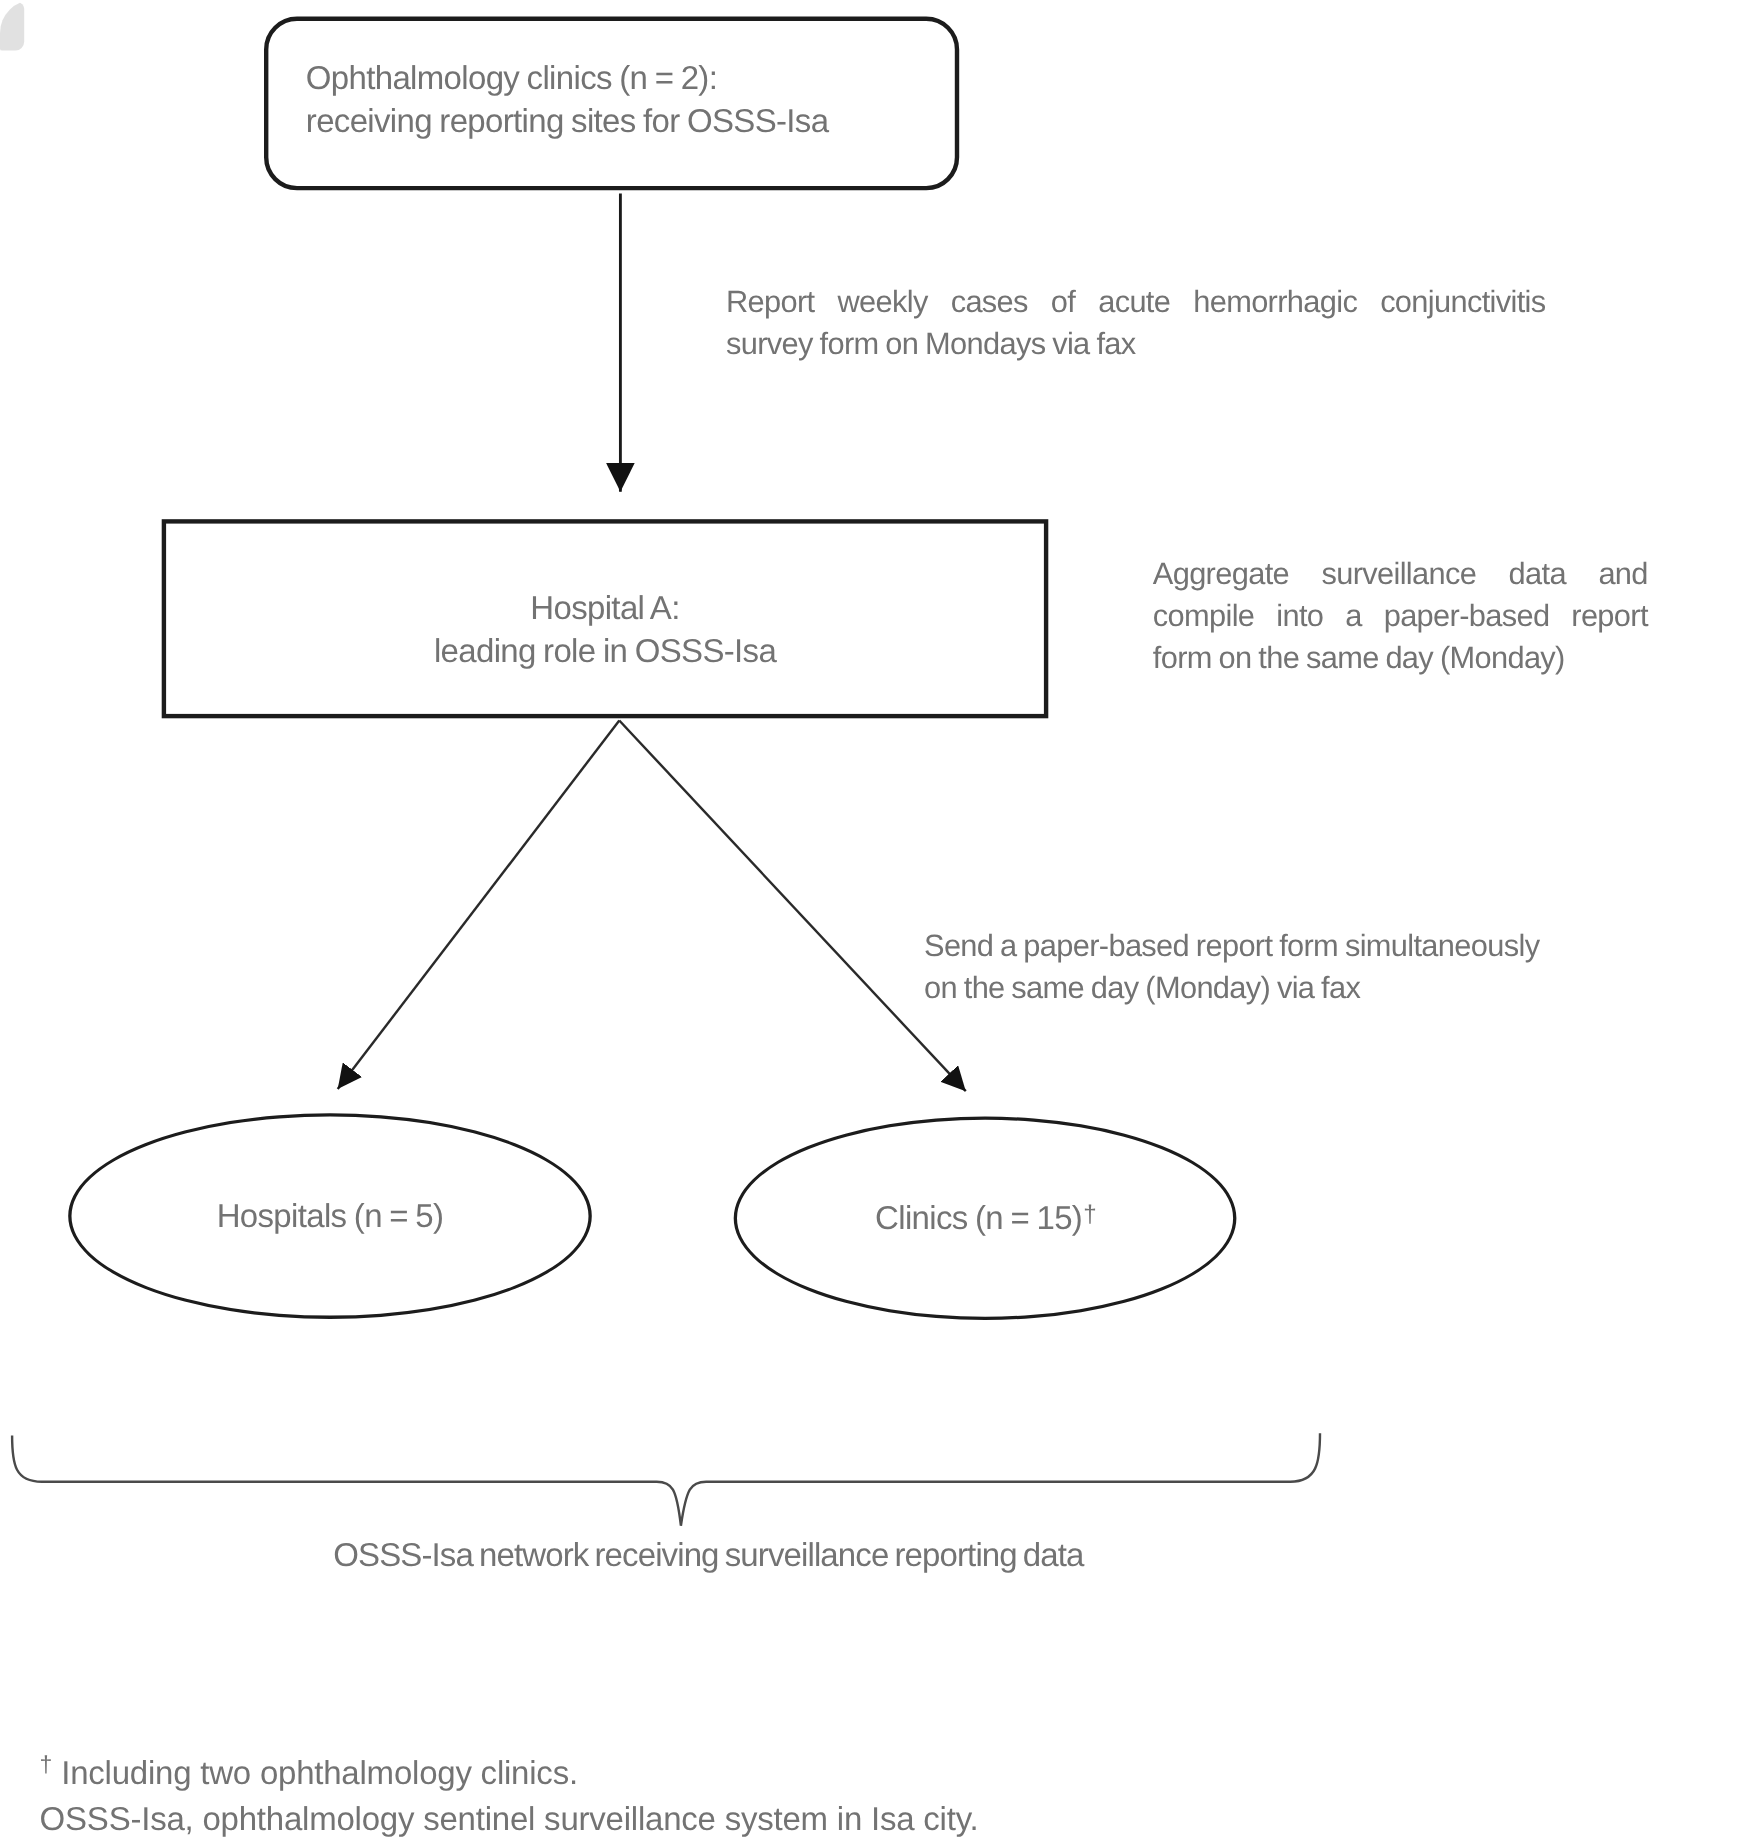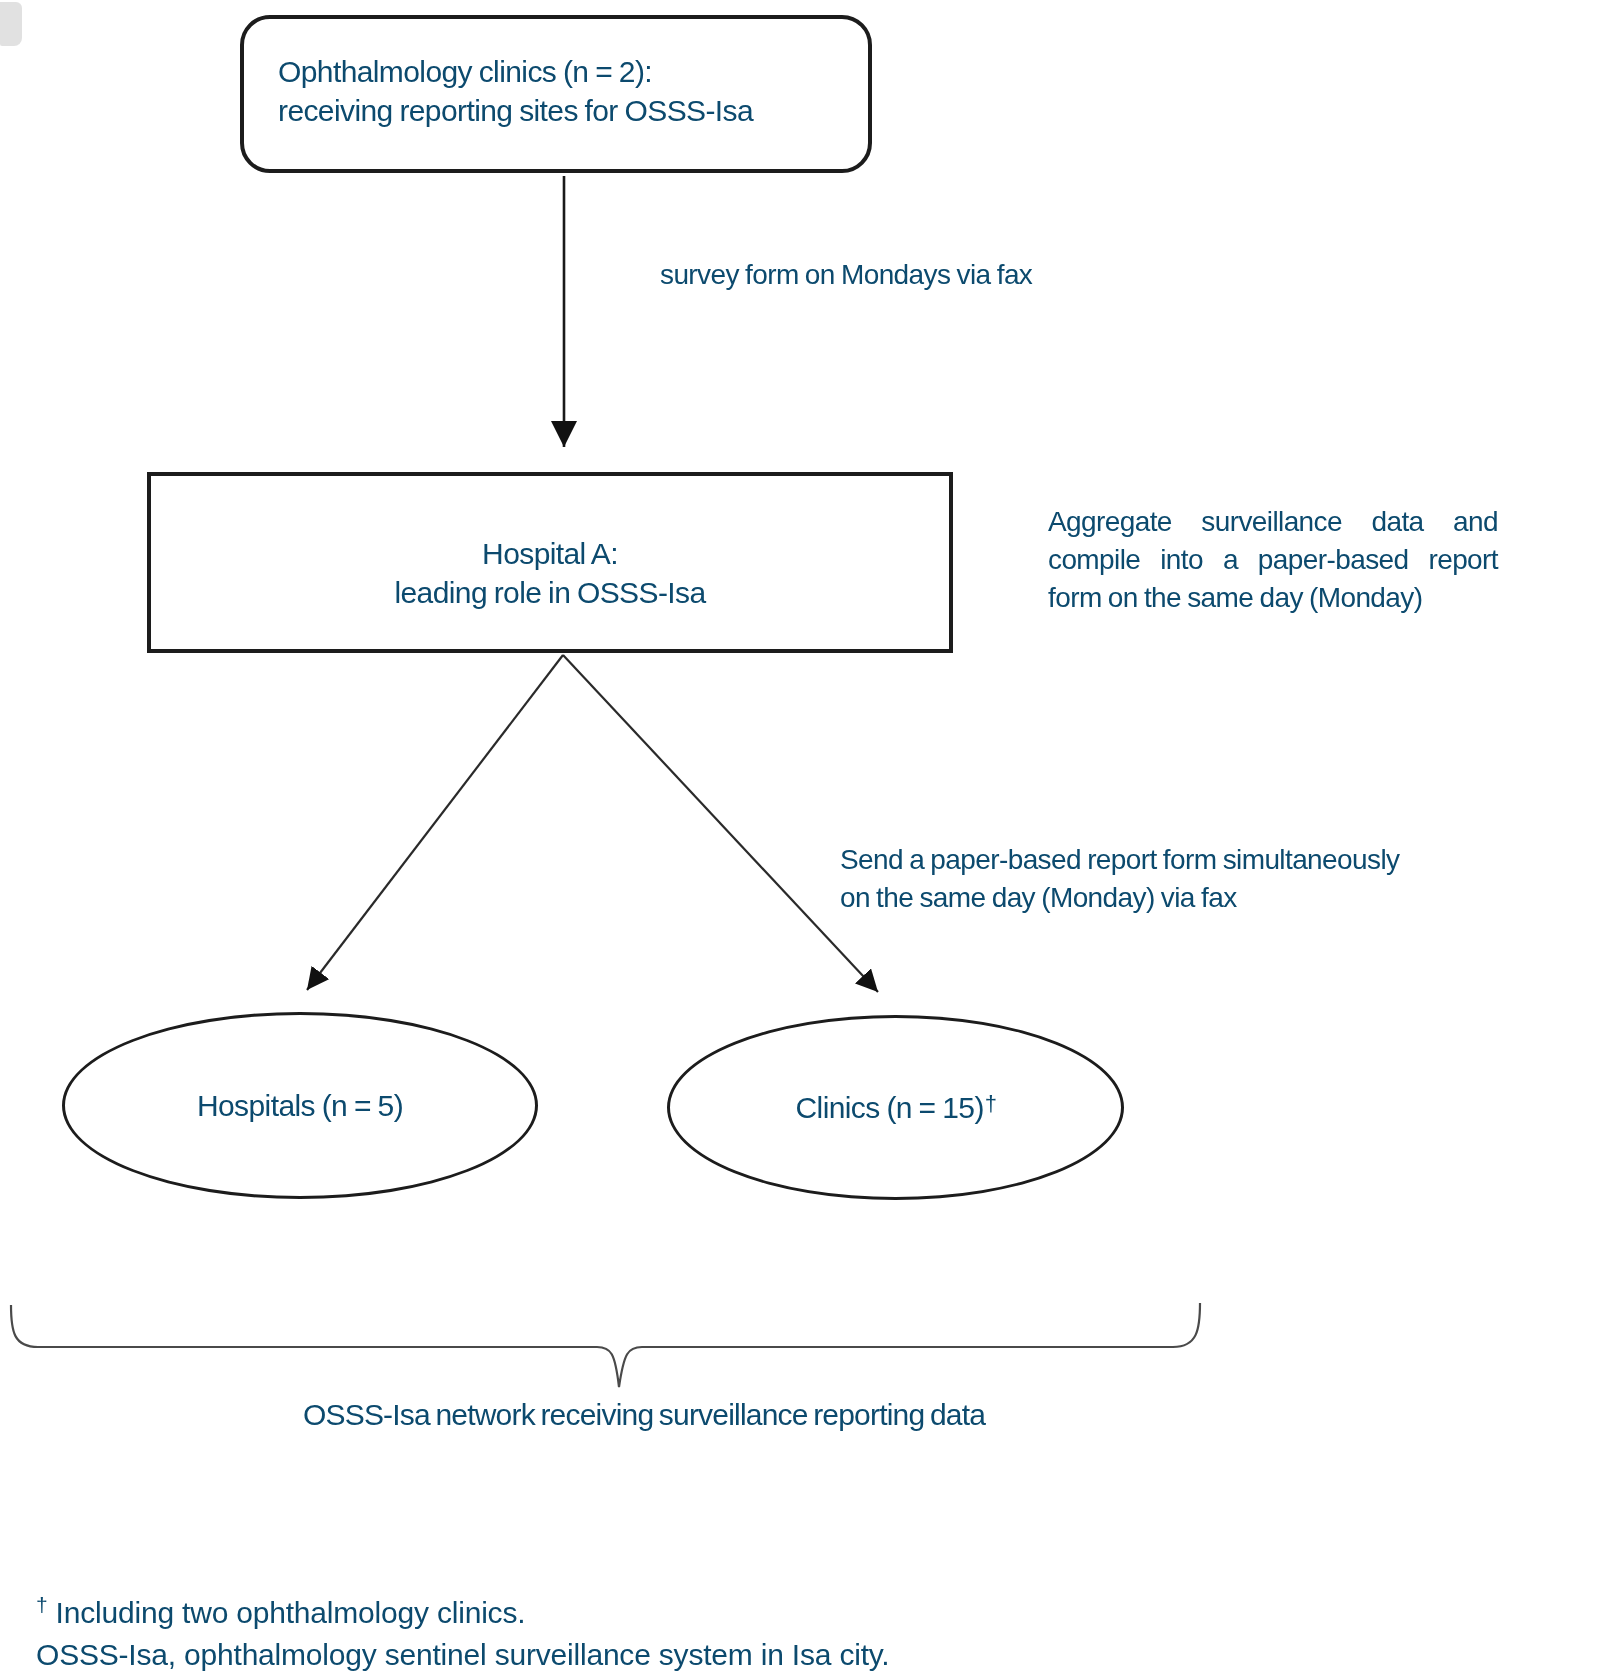--- a/index.html
+++ b/index.html
@@ -1,18 +1,18 @@
 <!DOCTYPE html>
 <html><head>
 <meta charset="utf-8">
 <style>
   html,body{margin:0;padding:0;background:#ffffff;}
   .canvas{
     position:relative;width:1600px;height:1672px;background:#ffffff;overflow:hidden;
-    font-family:"Liberation Sans","DejaVu Sans",sans-serif;color:#0c4a6e;
+    font-family:"Liberation Sans","DejaVu Sans",sans-serif;color:#737373;border-radius:30px;
   }
   .canvas *{box-sizing:border-box;}
   svg.connectors{position:absolute;left:0;top:0;z-index:1;}
   .node{position:absolute;background:#ffffff;border:4px solid #1c1c1c;z-index:2;}
   .node .nline{letter-spacing:-0.6px;word-spacing:-1px;}
   .rounded{
     left:240px;top:15px;width:632px;height:158px;border-radius:30px;
     padding:33px 20px 0 34px;font-size:30px;line-height:39px;
   }
   .rect{
@@ -63,20 +63,21 @@
   </svg>
 
   <div class="corner-mark"></div>
 
   <div class="node rounded">
     <div class="nline">Ophthalmology clinics (n = 2):</div>
     <div class="nline">receiving reporting sites for OSSS-Isa</div>
   </div>
 
   <div class="annot report">
+    <div class="jline">Report weekly cases of acute hemorrhagic conjunctivitis</div>
     <div class="lline">survey form on Mondays via fax</div>
   </div>
 
   <div class="node rect">
     <div class="nline">Hospital A:</div>
     <div class="nline">leading role in OSSS-Isa</div>
   </div>
 
   <div class="annot aggregate">
     <div class="jline">Aggregate surveillance data and</div>

